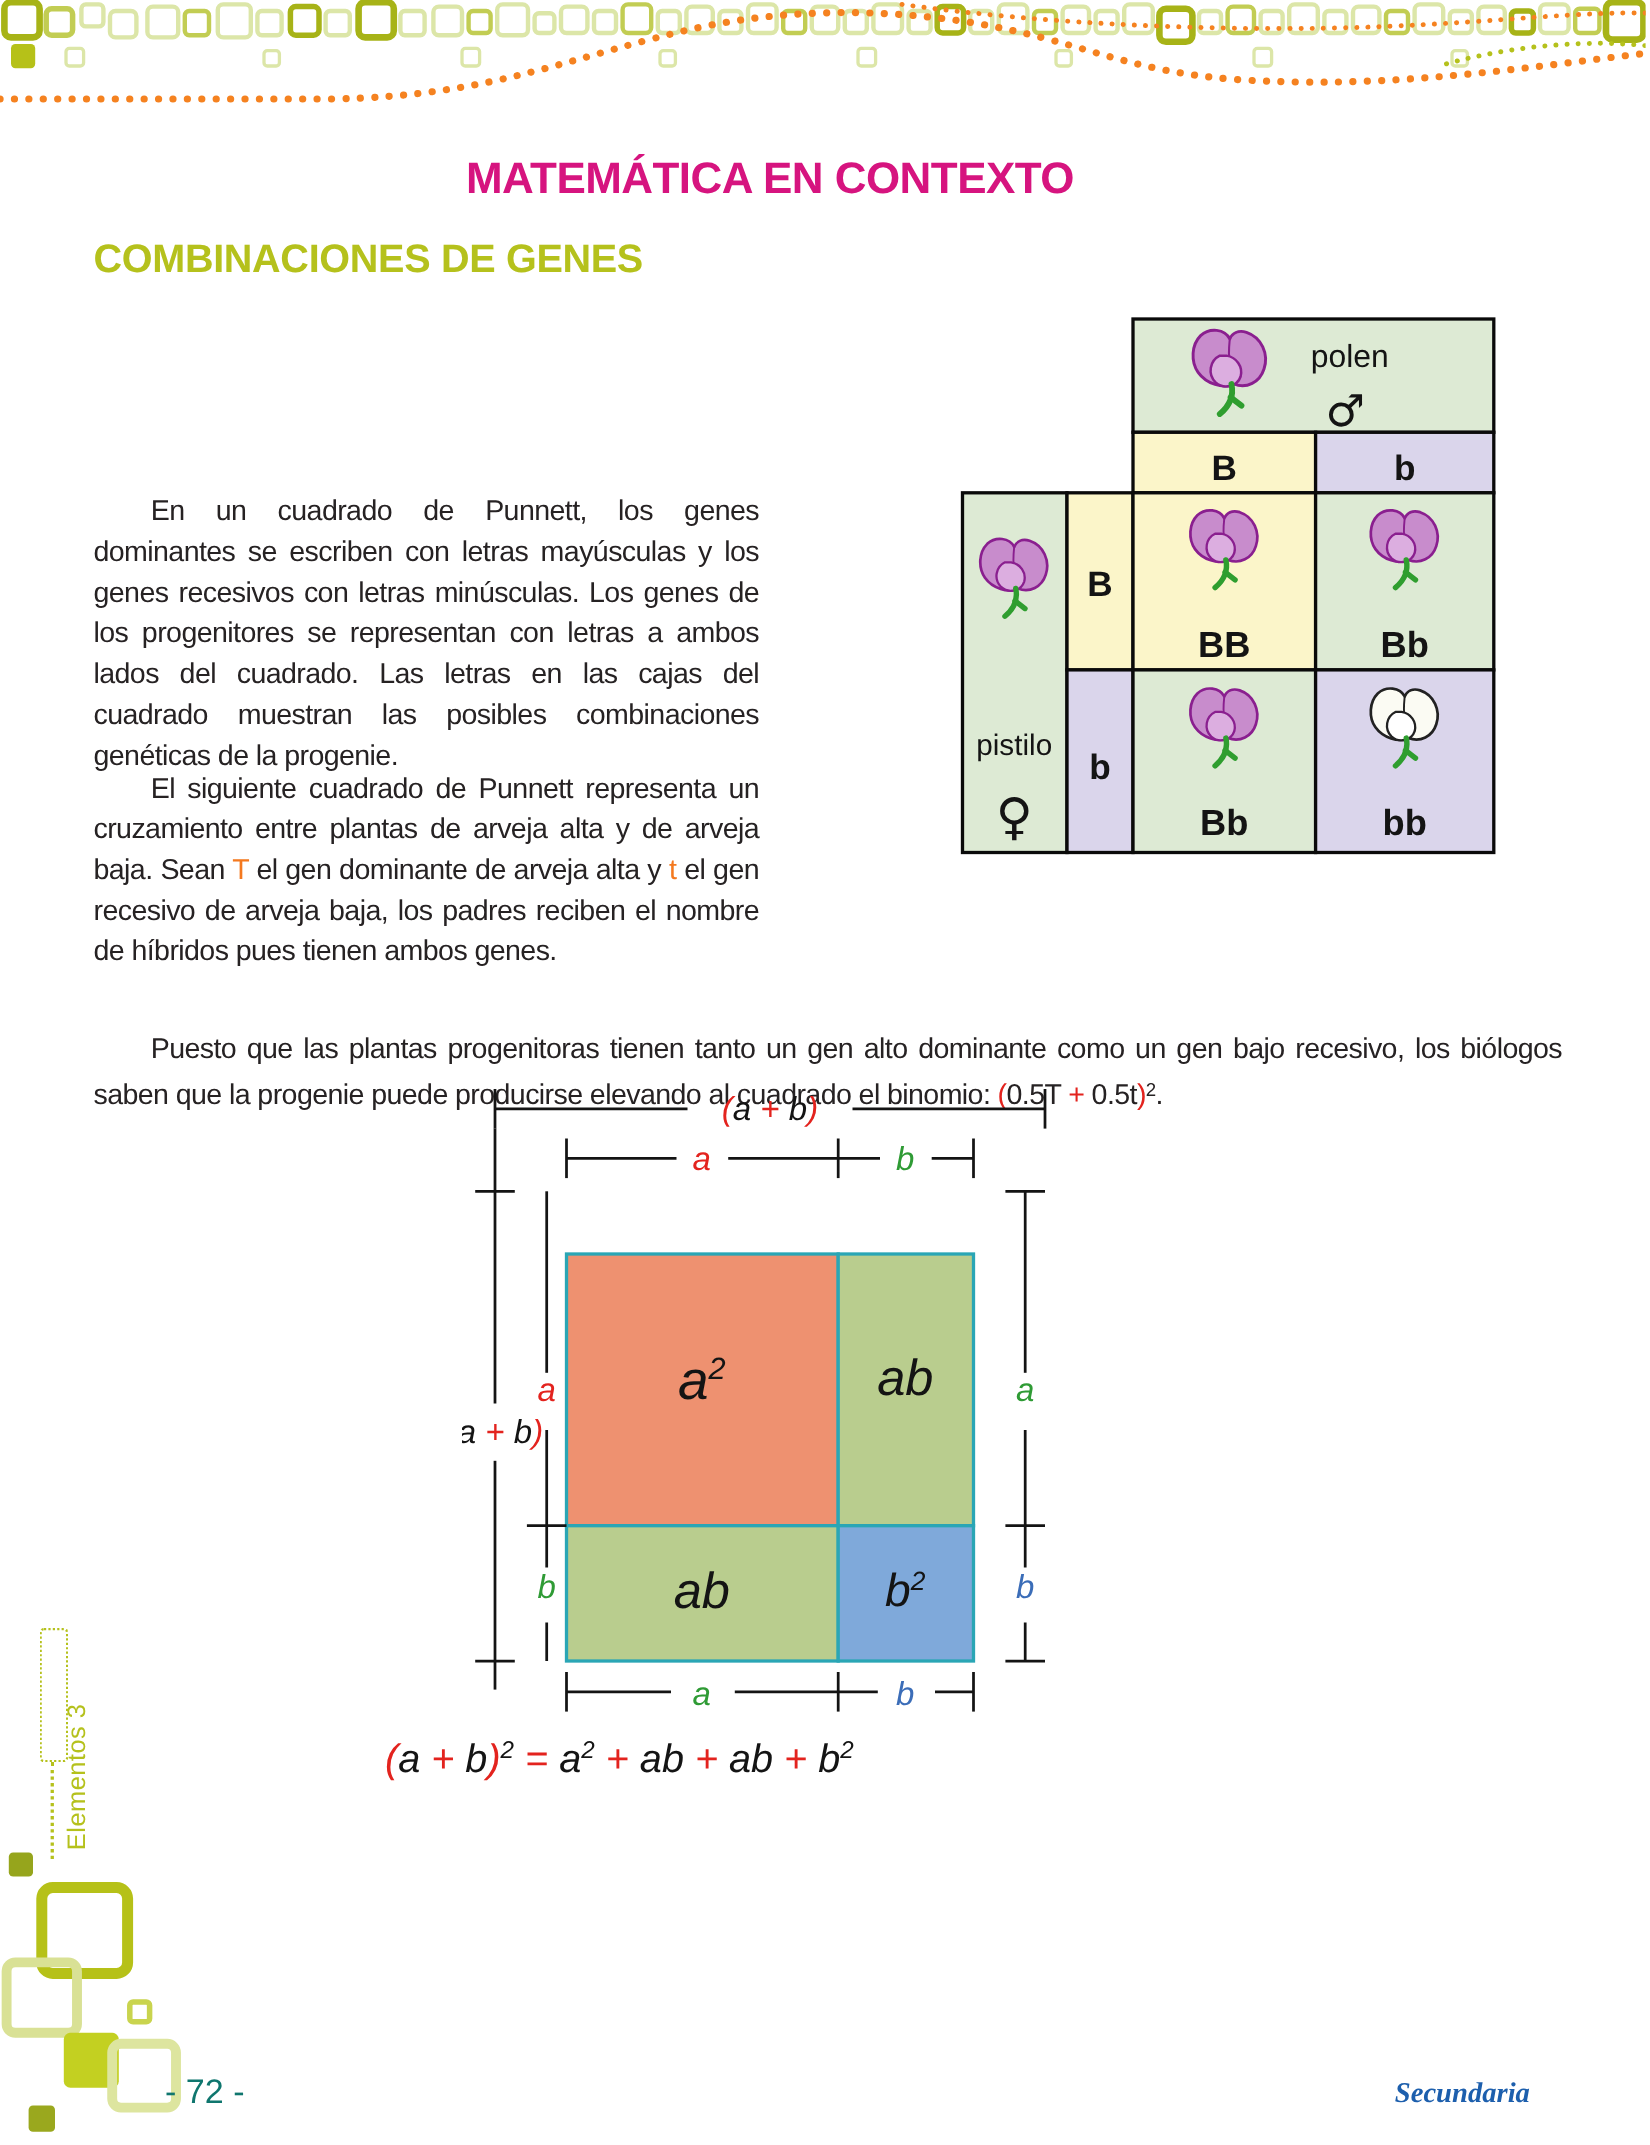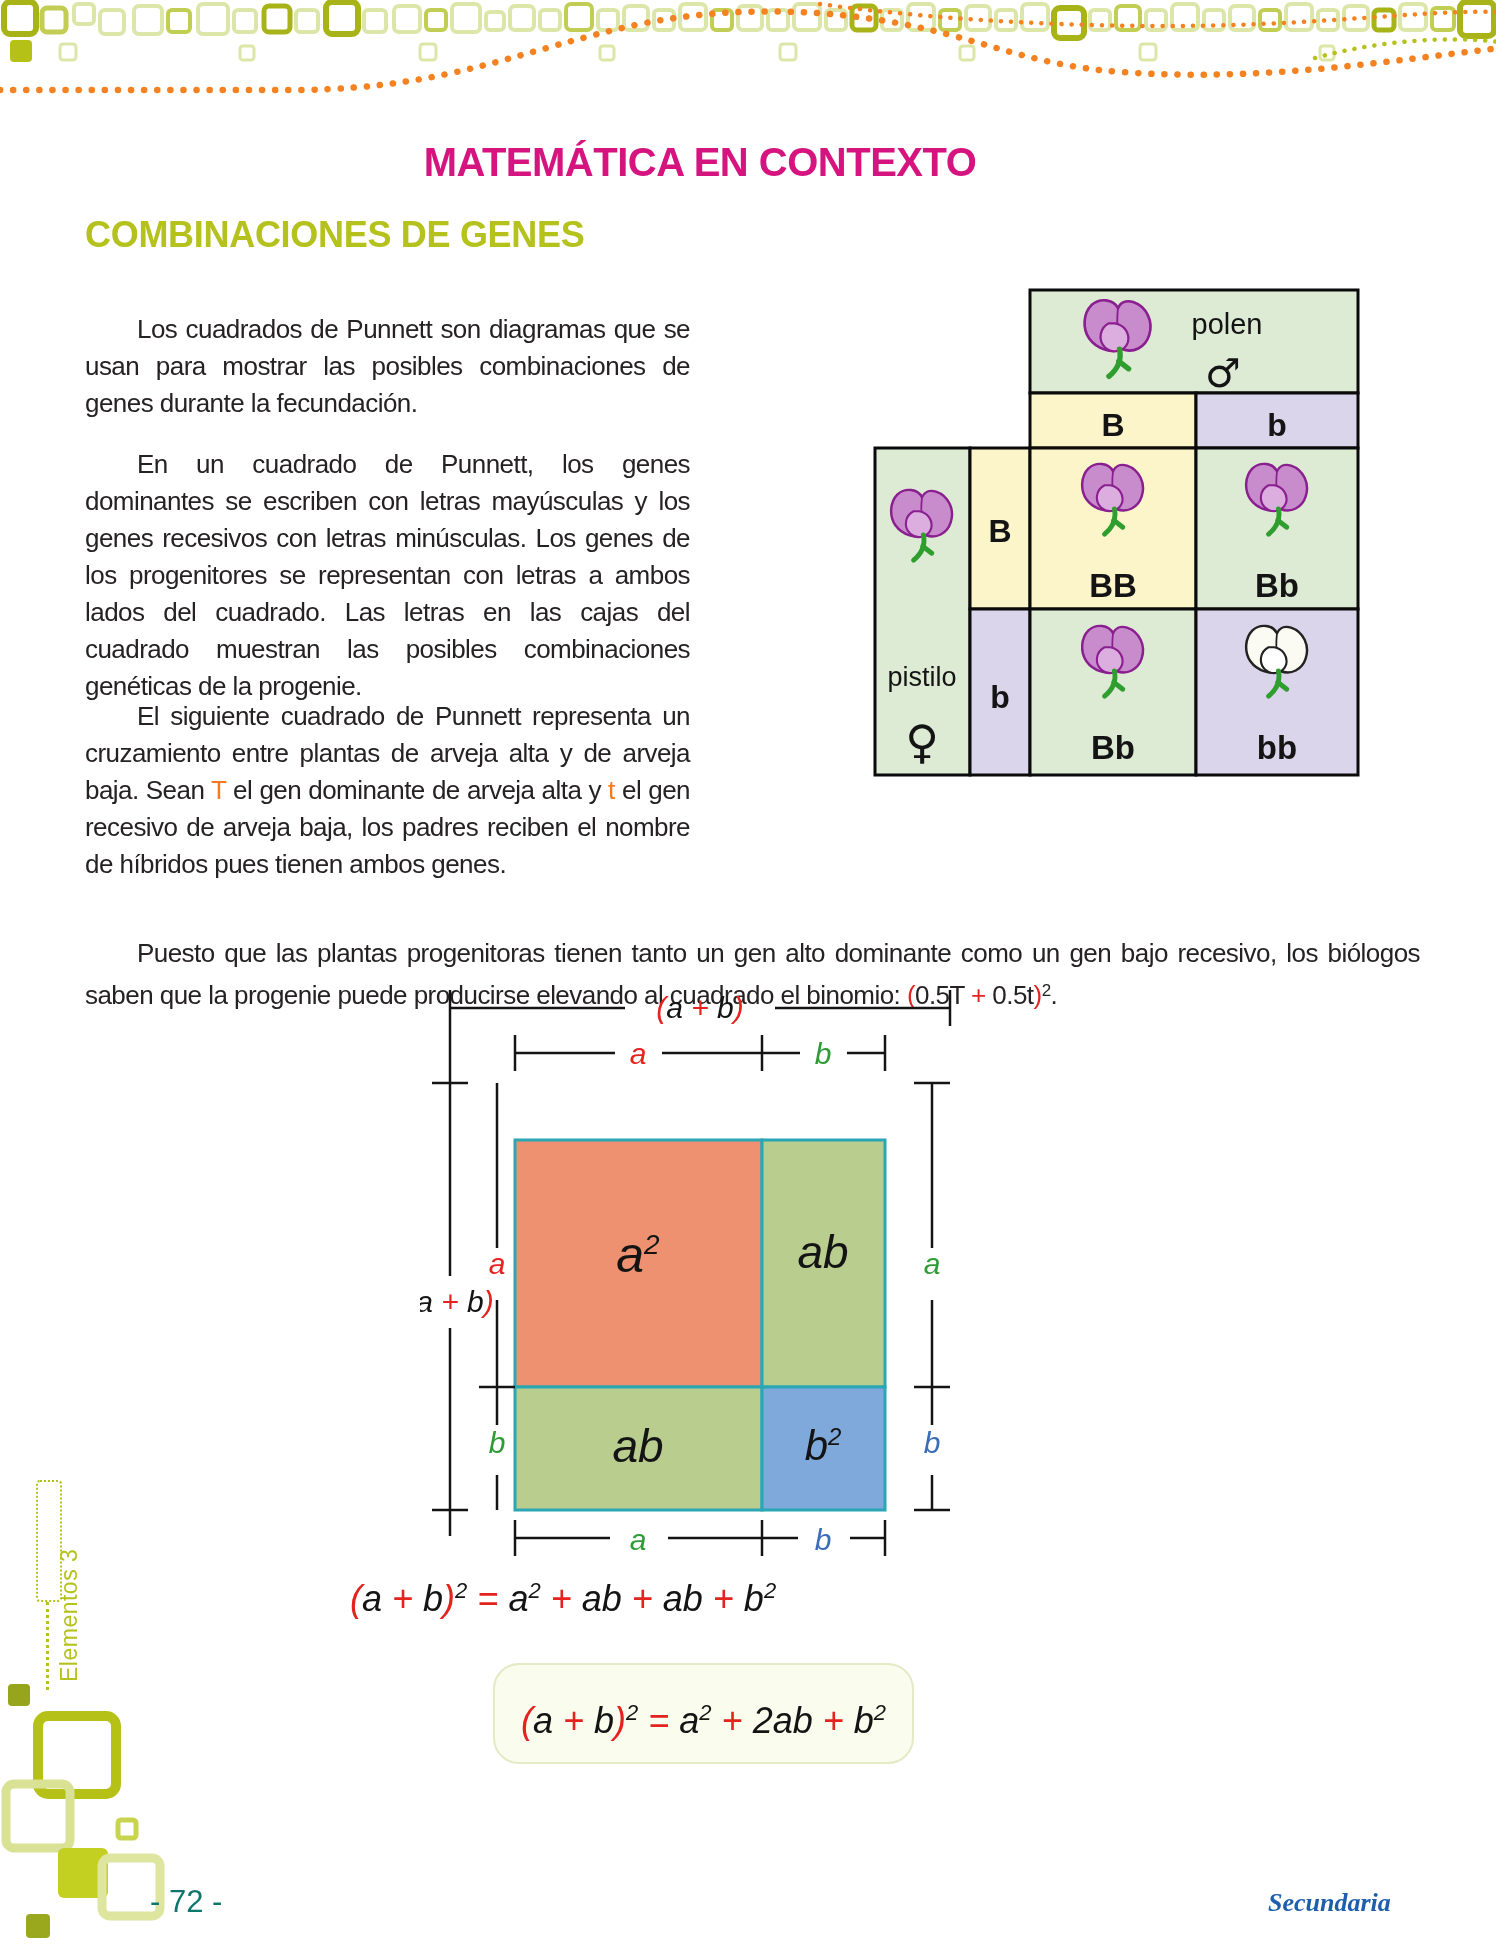--- a/index.html
+++ b/index.html
@@ -128,21 +128,20 @@
       <rect x="1320" y="46" width="14" height="14" rx="3" stroke="#dce6a8" stroke-width="3"></rect>
     </g>
     <path d="M0,90 L300,90 C450,88 520,50 640,24 C720,8 800,8 880,20 C980,36 1020,64 1120,72 C1260,82 1380,62 1500,48" fill="none" stroke="#f58220" stroke-width="6.5" stroke-linecap="round" stroke-dasharray="0.1 13"></path>
     <path d="M820,4 C950,22 1120,30 1260,24 C1360,20 1440,10 1500,12" fill="none" stroke="#f58220" stroke-width="4.5" stroke-linecap="round" stroke-dasharray="0.1 10"></path>
     <path d="M1315,58 C1380,40 1450,36 1500,42" fill="none" stroke="#b5c11c" stroke-width="4.5" stroke-linecap="round" stroke-dasharray="0.1 10"></path>
   </svg>
 
   <div class="title">MATEMÁTICA EN CONTEXTO</div>
   <div class="section-title">COMBINACIONES DE GENES</div>
 
-  <p class="par p1"><span class="ind"></span><span>Los cuadrados de Punnett son diagramas que se usan para mostrar las posibles combinaciones de genes durante la fecundación.</span></p>
 
   <p class="par p3"><span class="ind"></span><span>El siguiente cuadrado de Punnett representa un cruzamiento entre plantas de arveja alta  y de arveja baja. Sean </span><span class="orange">T</span><span> el gen dominante de arveja alta y </span><span class="orange">t</span><span> el gen recesivo de arveja baja, los padres reciben el nombre de híbridos pues tienen ambos genes.</span></p>
 
   <p class="par p2"><span class="ind"></span><span>En un cuadrado de Punnett, los genes dominantes se escriben con letras mayúsculas y los genes recesivos con letras minúsculas. Los genes de los progenitores se representan con letras a ambos lados del cuadrado. Las letras en las cajas del cuadrado muestran las posibles combinaciones genéticas de la progenie.</span></p>
 
   <p class="par p4"><span class="ind"></span><span>Puesto que las plantas progenitoras tienen tanto un gen alto dominante como un gen bajo recesivo, los biólogos saben que la progenie puede producirse elevando al cuadrado el binomio: </span><span class="red">(</span><span>0.5T</span><span class="red" style="white-space:pre;"> + </span><span>0.5t</span><span class="red">)</span><span class="sup2">2</span><span>.</span></p>
 
   <svg class="punnett" viewBox="-3 -3 489 491">
     <defs>
       <symbol id="flower" viewBox="0 0 100 120">
@@ -255,23 +254,20 @@
     <g text-anchor="middle" fill="#141414">
       <text x="218" y="292" font-size="50"><tspan>a</tspan><tspan dy="-18" font-size="28">2</tspan></text>
       <text x="403" y="288" font-size="46">ab</text>
       <text x="218" y="482" font-size="46">ab</text>
       <text x="403" y="480" font-size="42"><tspan>b</tspan><tspan dy="-15" font-size="24">2</tspan></text>
     </g>
   </svg>
 
   <div class="formula"><span class="red">(</span><span>a</span><span class="red"> + </span><span>b</span><span class="red">)</span><sup>2</sup><span class="red"> = </span><span>a</span><sup>2</sup><span class="red"> + </span><span>ab</span><span class="red"> + </span><span>ab</span><span class="red"> + </span><span>b</span><sup>2</sup></div>
 
-  <div class="fbox">
-    <div class="formula2"><span class="red">(</span><span>a</span><span class="red"> + </span><span>b</span><span class="red">)</span><sup>2</sup><span class="red"> = </span><span>a</span><sup>2</sup><span class="red"> + </span><span>2ab</span><span class="red"> + </span><span>b</span><sup>2</sup></div>
-  </div>
 
   <div class="side-dotted-box"></div>
   <div class="side-dotted-line"></div>
   <div class="side-label">Elementos 3</div>
 
   <svg class="corner-squares" viewBox="0 0 170 282">
     <rect x="8" y="16" width="22" height="22" rx="4" fill="#96a51c"></rect>
     <rect x="38" y="48" width="78" height="78" rx="10" fill="none" stroke="#b6c118" stroke-width="10"></rect>
     <rect x="6" y="116" width="64" height="64" rx="8" fill="none" stroke="#d9e195" stroke-width="9"></rect>
     <rect x="118" y="152" width="18" height="18" rx="3" fill="none" stroke="#c9d44e" stroke-width="5"></rect>

